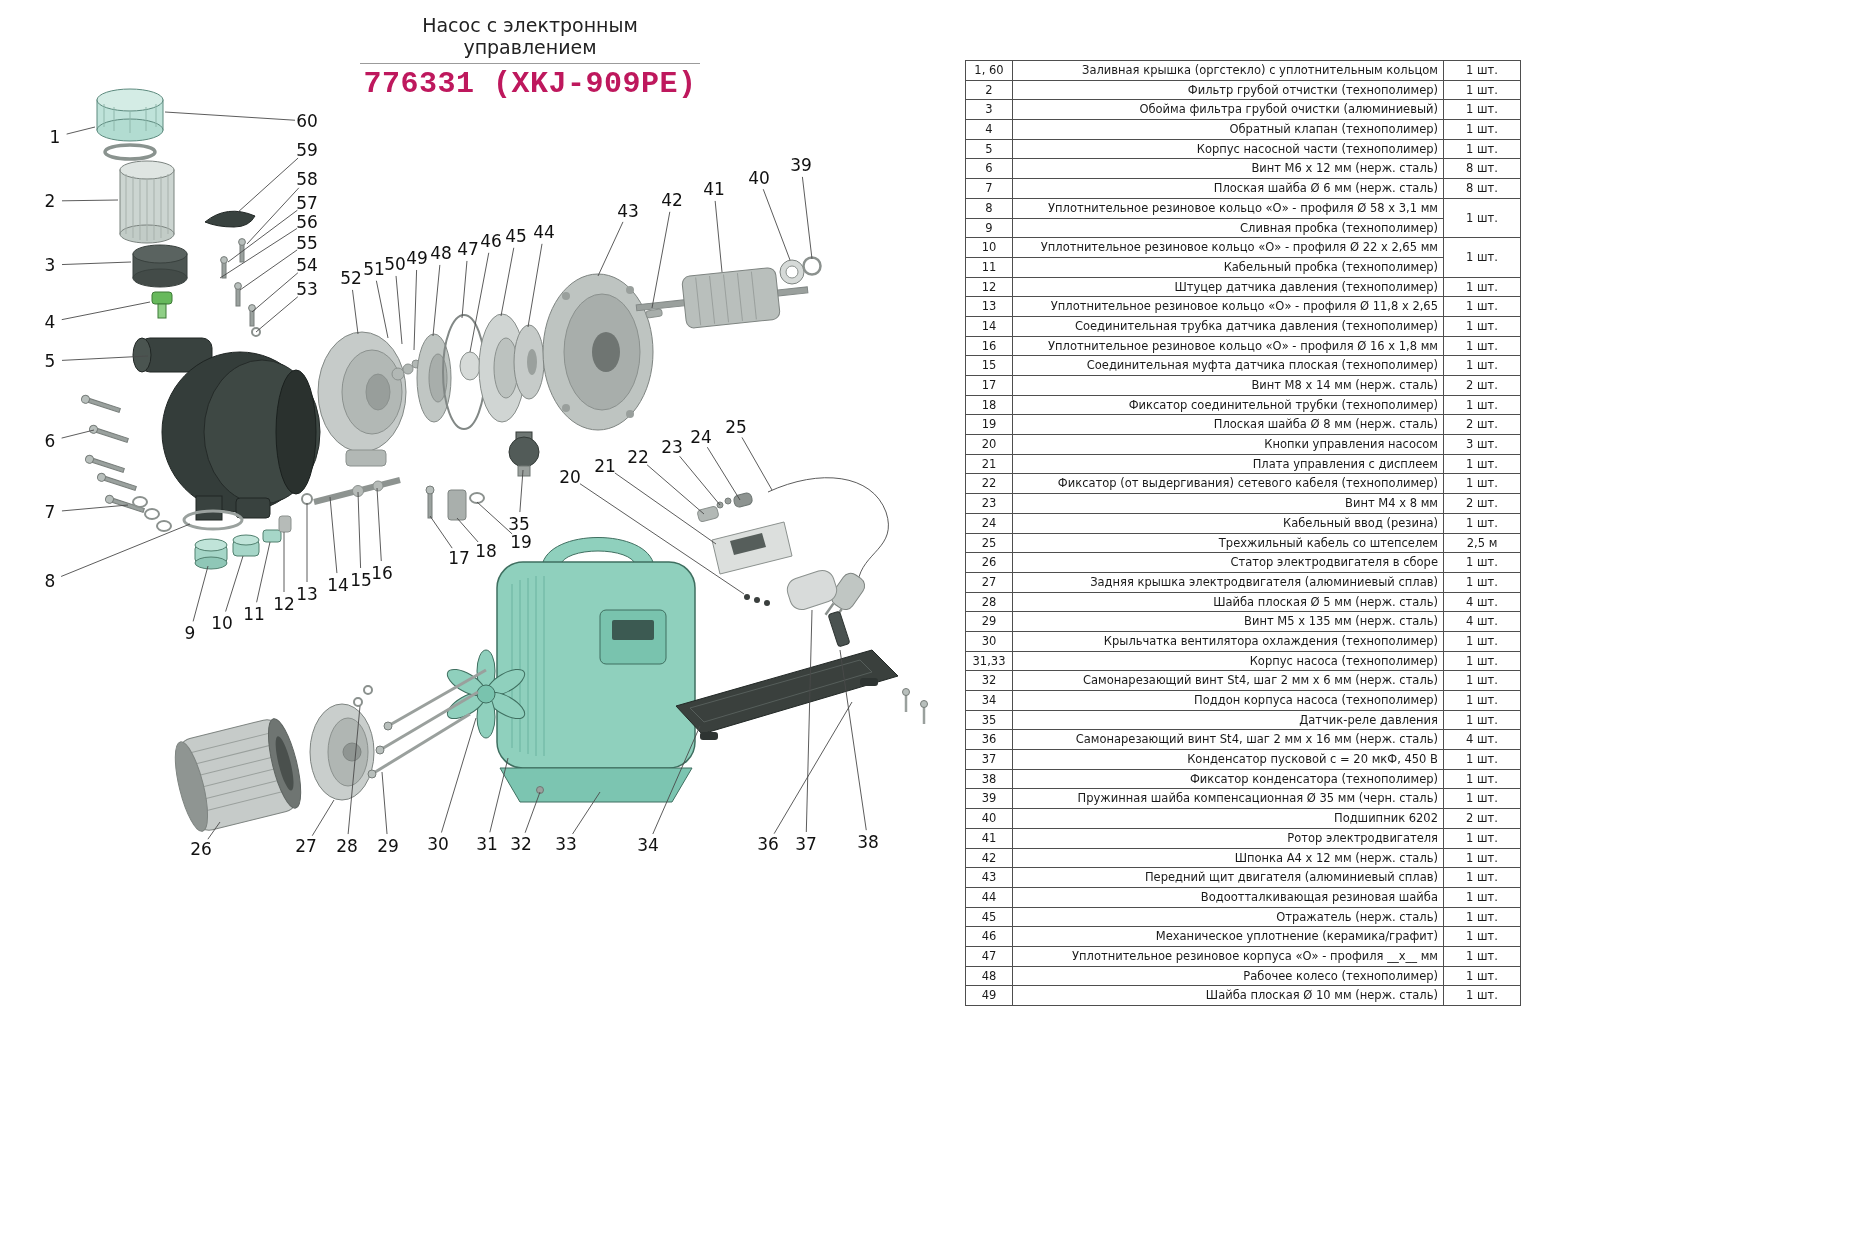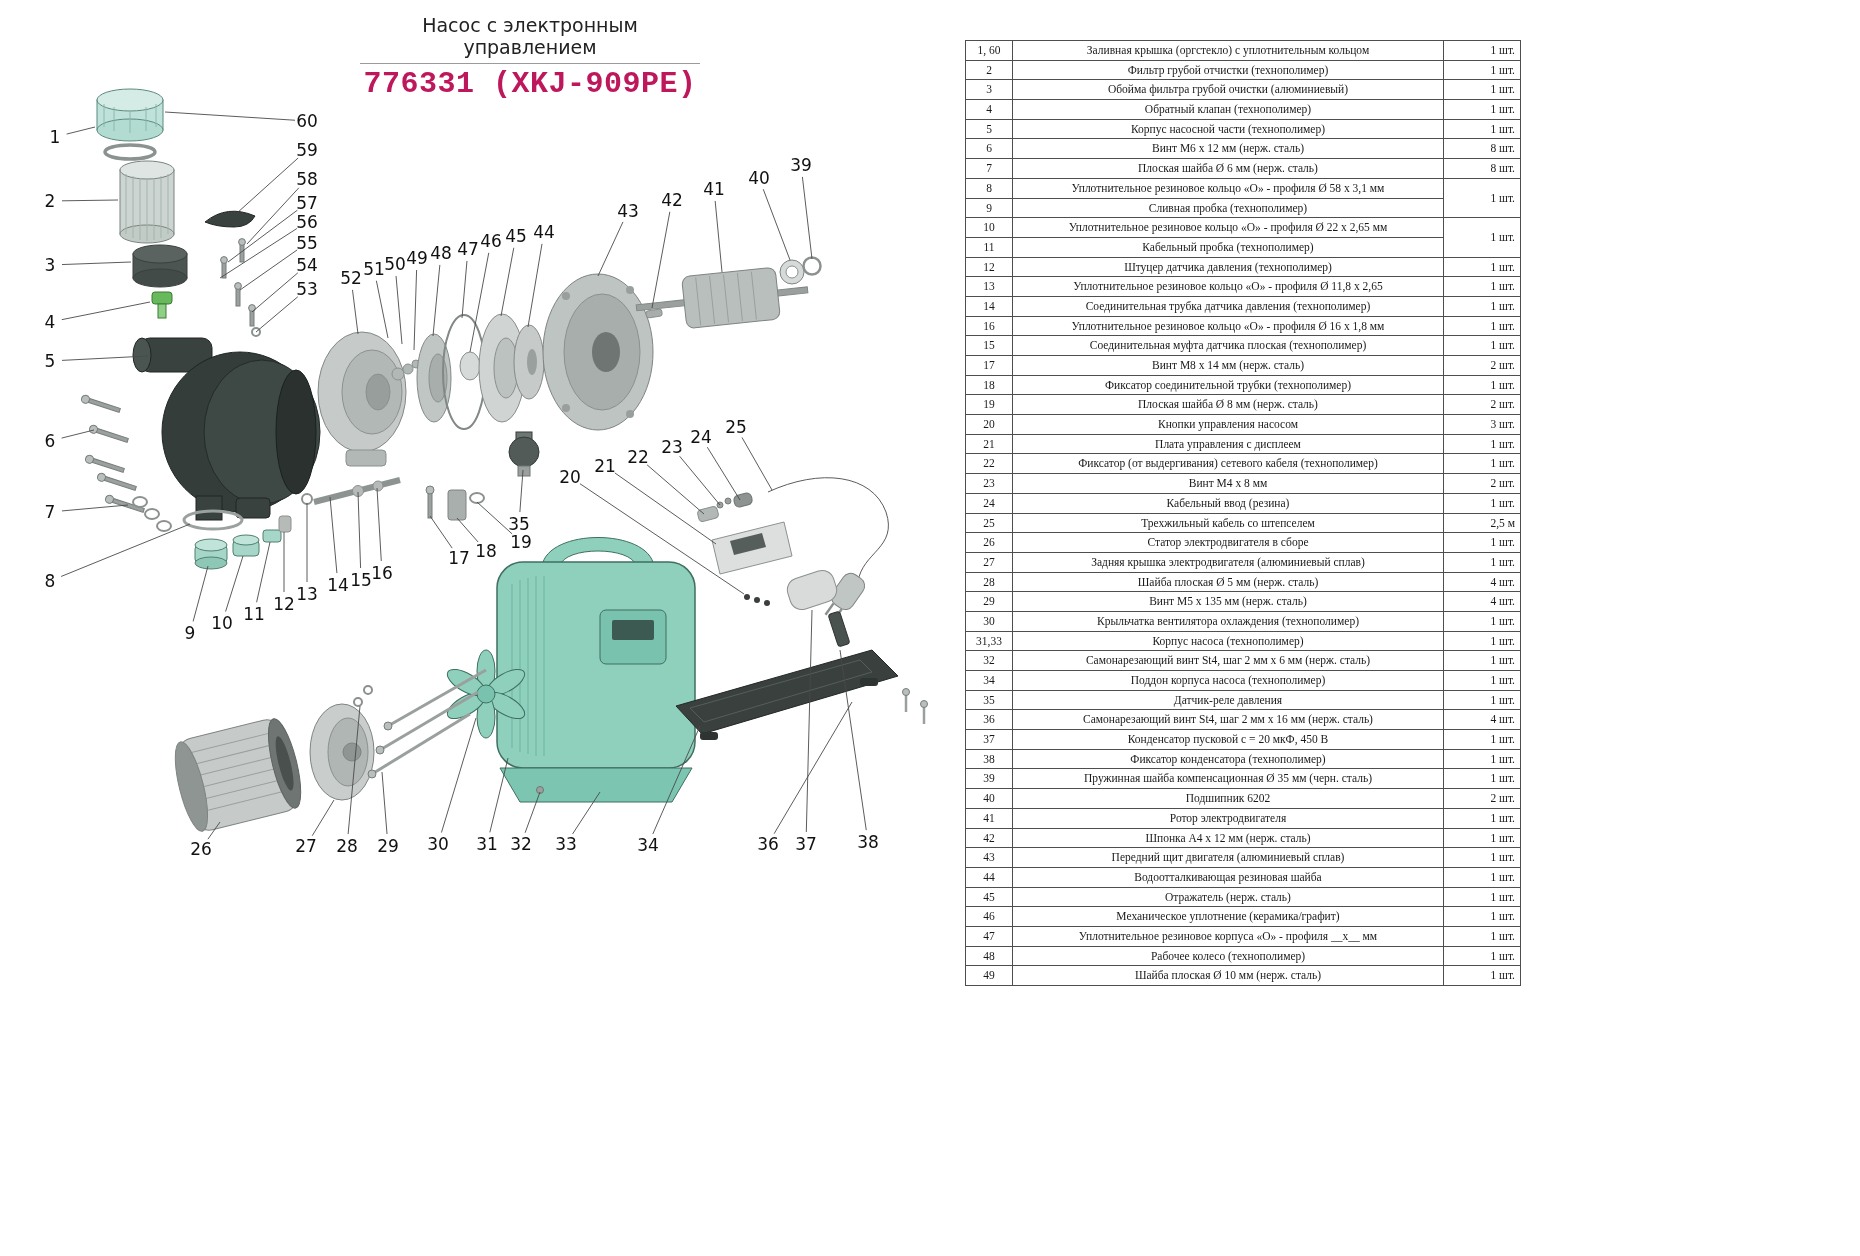--- a/index.html
+++ b/index.html
@@ -3,26 +3,26 @@
 <meta charset="utf-8">
 <style>
   html,body{margin:0;padding:0;background:#fff;}
   .page{position:relative;width:1860px;height:1256px;background:#ffffff;overflow:hidden;
         font-family:"DejaVu Sans","Liberation Sans",sans-serif;color:#1a1a1a;border-radius:11px;}
   
   .title-block{position:absolute;left:360px;top:14px;width:340px;text-align:center;}
   .subtitle{font-size:19px;color:#222;padding-bottom:5px;border-bottom:1px solid #9b9b9b;}
   .model{font-size:30px;font-weight:bold;color:#be185d;margin-top:3px;letter-spacing:0.5px;font-family:Liberation Mono, monospace;}
   
-  .parts-table{position:absolute;left:965px;top:40px;border-collapse:collapse;table-layout:fixed;font-family:Liberation Serif, serif;}
+  .parts-table{position:absolute;left:965px;top:60px;border-collapse:collapse;table-layout:fixed;}
   .parts-table td{border:1px solid #4e4e4e;height:18.7px;font-size:11.5px;line-height:1.1;
                   padding:0 5px;white-space:nowrap;overflow:hidden;vertical-align:middle;}
   .parts-table td.ref{width:42px;text-align:center;padding:0 2px;}
-  .parts-table td.desc{width:420px;text-align:center;}
-  .parts-table td.qty{width:66px;text-align:right;}
+  .parts-table td.desc{width:420px;text-align:right;}
+  .parts-table td.qty{width:66px;text-align:center;}
   
   .diagram{position:absolute;left:0;top:0;}
   .callout{font-size:17px;fill:#111;text-anchor:middle;font-family:"DejaVu Sans",sans-serif;}
   .leader{stroke:#4a4a4a;stroke-width:0.9;fill:none;}
 </style>
 </head>
 <body>
 
 <div class="page">
 

